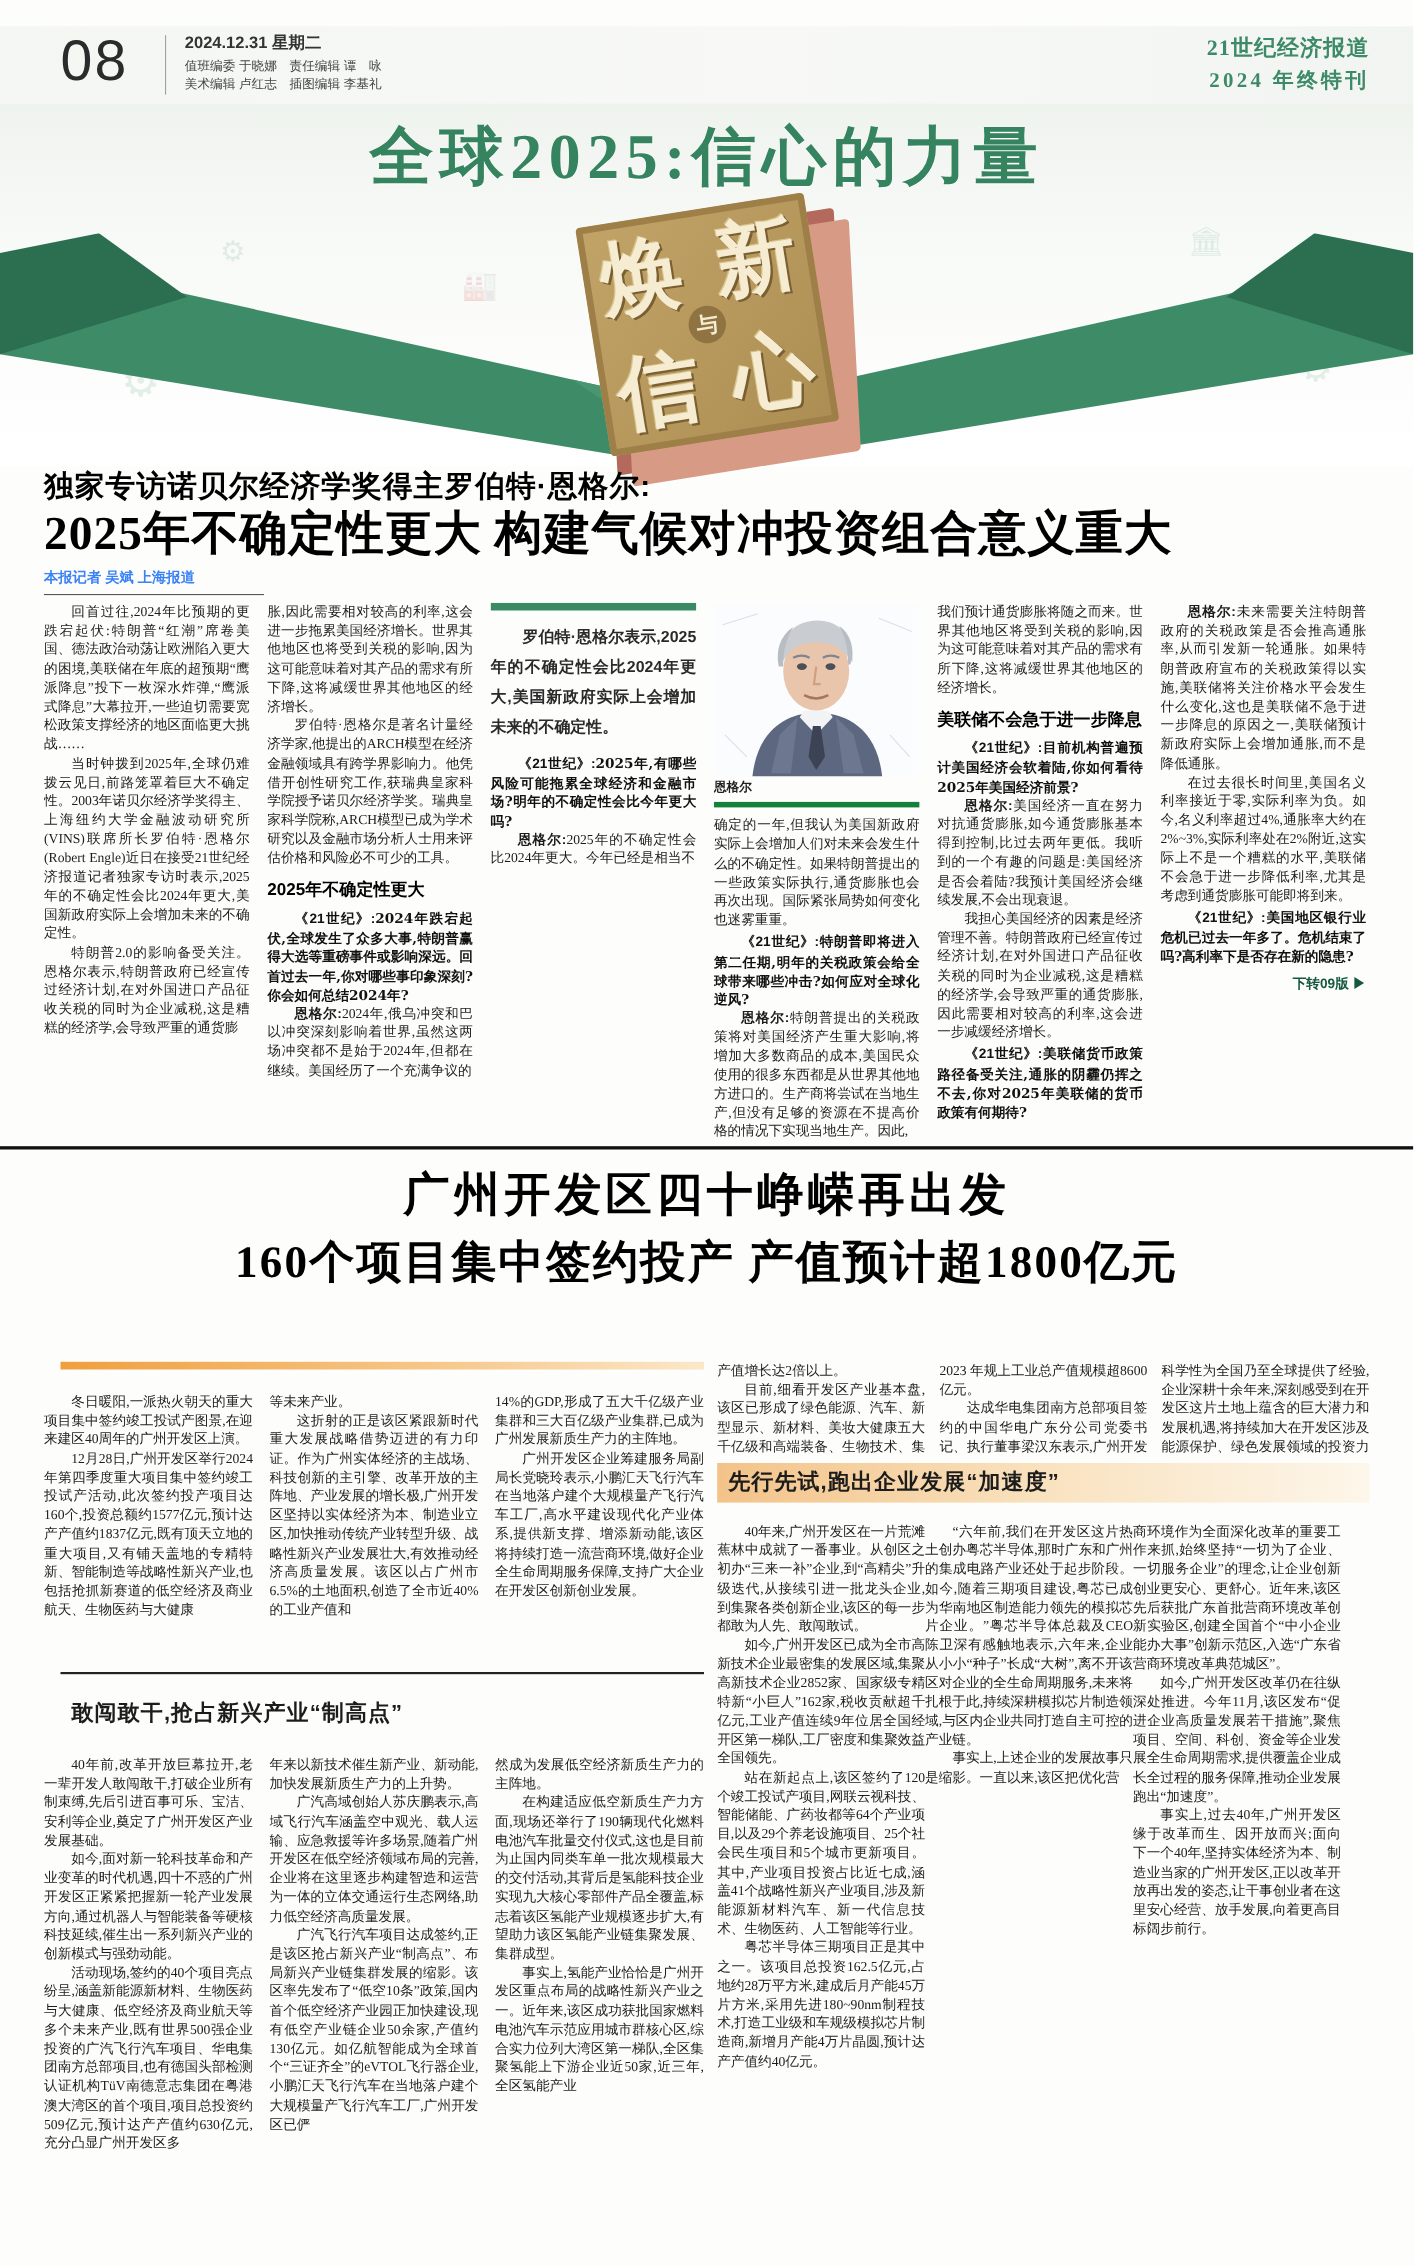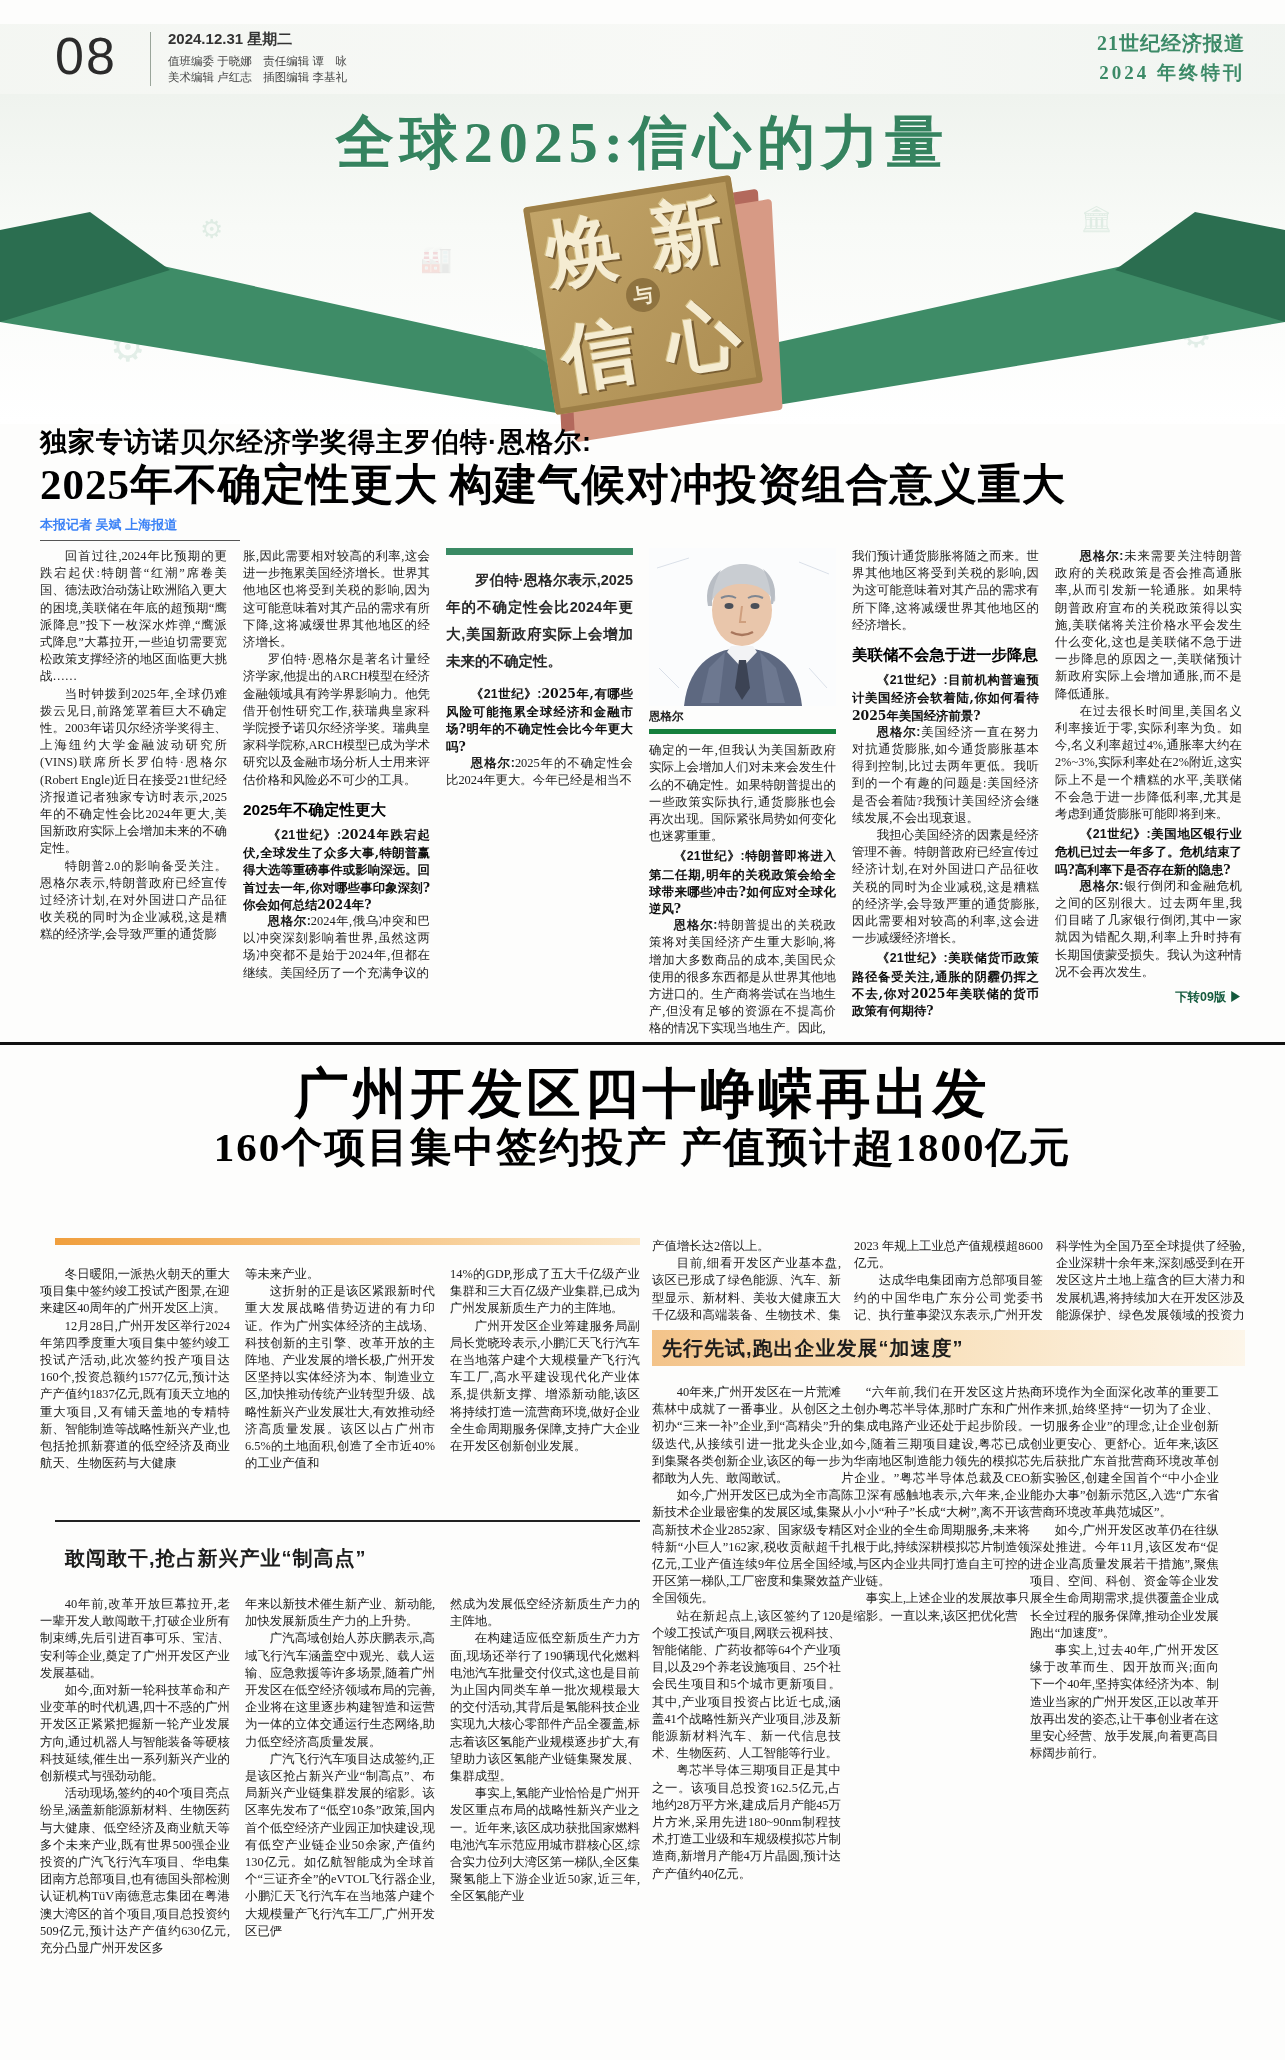--- a/index.html
+++ b/index.html
@@ -54,21 +54,21 @@
   .quotebox { margin-bottom:10px; }
   .quotebox .bar { width:187px; height:7px; background:#3a8a64; margin-bottom:12px; }
   .quotebox .qt { font-family:"Liberation Sans","DejaVu Sans",sans-serif; font-size:14.5px; font-weight:700; line-height:27px; color:#2a2a2a; text-indent:2em; }
 
   .photobox { margin-bottom:8px; border-bottom:5px solid #15803d; padding-bottom:4px; }
   .photobox svg { display:block; }
   .photobox .cap { font-size:11.5px; font-weight:700; font-family:"Liberation Sans",sans-serif; color:#222; margin-top:2px; }
 
   
   .a2-rule { position:absolute; left:0; top:1042px; width:1285px; height:3px; background:#111; }
-  .a2-h1 { position:absolute; left:0; top:1058px; width:1285px; text-align:center; font-size:54px; font-weight:700; color:#000; letter-spacing:4px; font-family:"Liberation Serif",serif; }
+  .a2-h1 { position:absolute; left:0; top:1058px; width:1285px; text-align:center; font-size:42px; font-weight:700; color:#000; letter-spacing:4px; font-family:"Liberation Serif",serif; }
   .a2-h2 { position:absolute; left:0; top:1120px; width:1285px; text-align:center; font-size:41px; font-weight:700; color:#000; letter-spacing:2px; font-family:"Liberation Serif",serif; }
 
   .a2-orangebar { position:absolute; left:55px; top:1238px; width:585px; height:7px; background:linear-gradient(90deg,#f09f3e,#f6c585 55%,#fbe7c8); }
   .a2-left-top { left:40px; top:1266px; width:600px; height:246px; gap:15px;justify-content:center; }
   .a2-left-top .acol { width:190px; height:246px; }
   .a2-left-rule { position:absolute; left:55px; top:1520px; width:585px; height:1.5px; background:#222; }
   .subbar { position:absolute; height:36px; line-height:36px; padding-left:10px; font-family:"Liberation Sans","DejaVu Sans",sans-serif; font-size:20px; font-weight:700; color:#1c1c1c; letter-spacing:1px; }
   .subbar-left { left:55px; top:1540px; width:585px; background:linear-gradient(90deg,#eeb express 0,#eeb46b 0,#f6d6a4 45%,#fdf3e2 100%); }
   .subbar-right { left:652px; top:1330px; width:593px; background:linear-gradient(90deg,#f3c389,#f9e2bf 50%,#fdf6ea 100%); }
   .a2-left-bot { left:40px; top:1596px; width:600px; height:448px; gap:15px; }
@@ -199,21 +199,20 @@
           <p class="blk a"><span class="lead">恩格尔:</span>美国经济一直在努力对抗通货膨胀,如今通货膨胀基本得到控制,比过去两年更低。我听到的一个有趣的问题是:美国经济是否会着陆?我预计美国经济会继续发展,不会出现衰退。</p>
           <p class="blk p">我担心美国经济的因素是经济管理不善。特朗普政府已经宣传过经济计划,在对外国进口产品征收关税的同时为企业减税,这是糟糕的经济学,会导致严重的通货膨胀,因此需要相对较高的利率,这会进一步减缓经济增长。</p>
           <p class="blk q"><span class="lead">《21世纪》:</span>美联储货币政策路径备受关注,通胀的阴霾仍挥之不去,你对2025年美联储的货币政策有何期待?</p>
         </div>
       </div>
     <div class="acol a1col">
         <div>
           <p class="blk a"><span class="lead">恩格尔:</span>未来需要关注特朗普政府的关税政策是否会推高通胀率,从而引发新一轮通胀。如果特朗普政府宣布的关税政策得以实施,美联储将关注价格水平会发生什么变化,这也是美联储不急于进一步降息的原因之一,美联储预计新政府实际上会增加通胀,而不是降低通胀。</p>
           <p class="blk p">在过去很长时间里,美国名义利率接近于零,实际利率为负。如今,名义利率超过4%,通胀率大约在2%~3%,实际利率处在2%附近,这实际上不是一个糟糕的水平,美联储不会急于进一步降低利率,尤其是考虑到通货膨胀可能即将到来。</p>
           <p class="blk q"><span class="lead">《21世纪》:</span>美国地区银行业危机已过去一年多了。危机结束了吗?高利率下是否存在新的隐患?</p>
-          <p class="blk a"><span class="lead">恩格尔:</span>银行倒闭和金融危机之间的区别很大。过去两年里,我们目睹了几家银行倒闭,其中一家就因为错配久期,利率上升时持有长期国债蒙受损失。我认为这种情况不会再次发生。</p>
           <p class="blk note">下转09版 ▶</p>
         </div>
       </div>
   </div>
 
   <div class="a2-rule"></div>
   <div class="a2-h1">广州开发区四十峥嵘再出发</div>
   <div class="a2-h2">160个项目集中签约投产  产值预计超1800亿元</div>
 
   <div class="a2-orangebar"></div>

